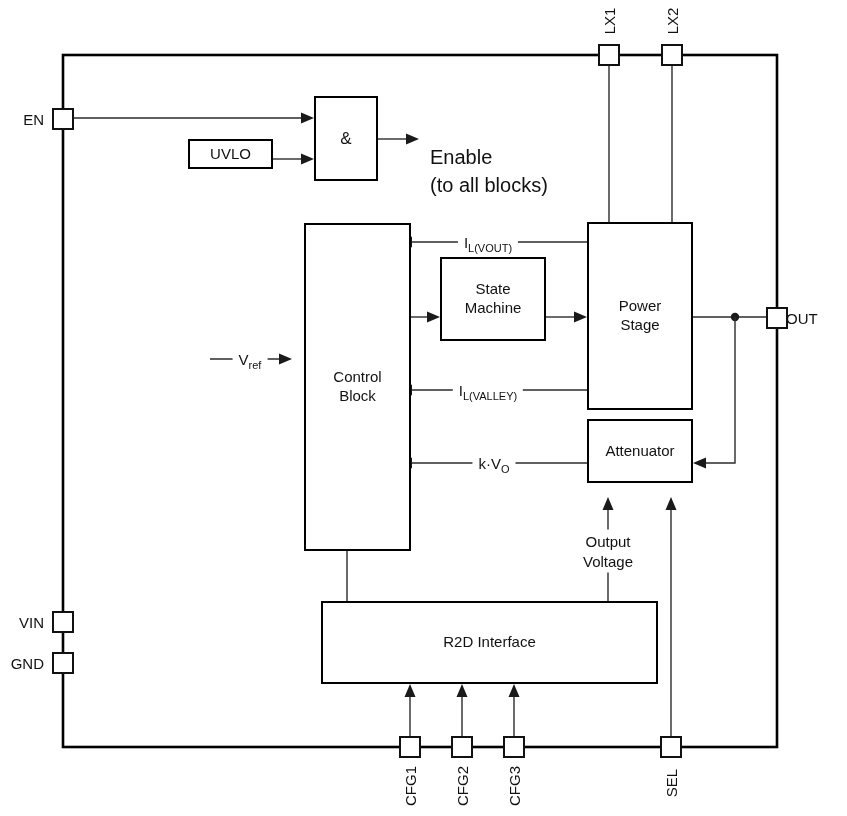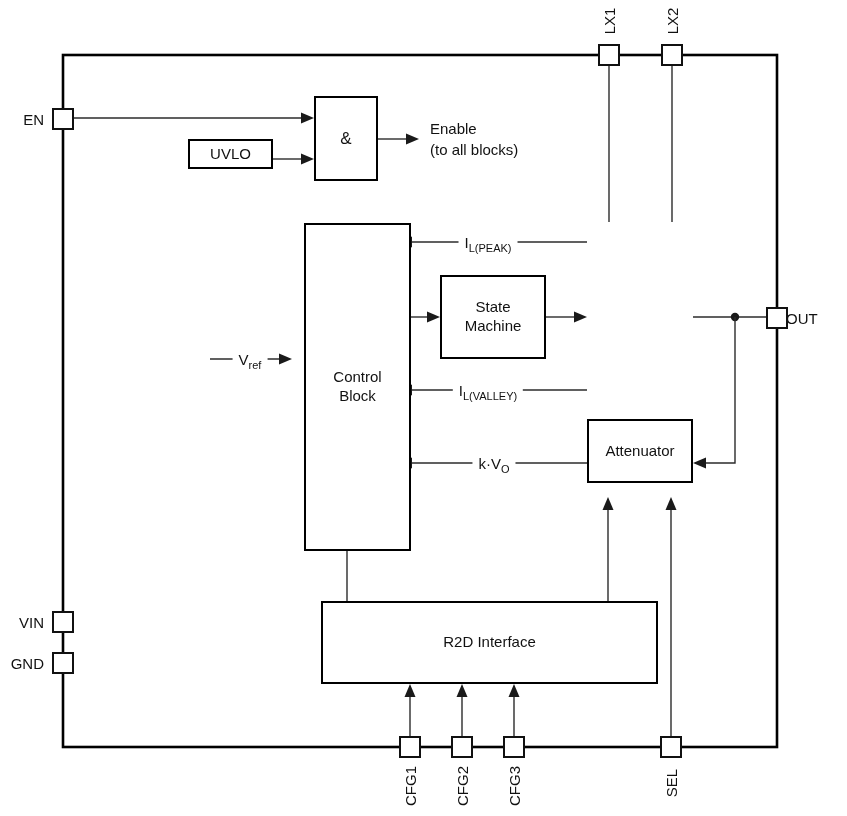--- a/index.html
+++ b/index.html
@@ -42,22 +42,23 @@
   }
 
   .sig-label{
     position:absolute;z-index:2;font-size:15px;white-space:nowrap;
     background:#fff;padding:0 6px;
     transform:translate(-50%,-50%);
     text-align:center;
   }
   .sig-label.multiline{white-space:normal;line-height:1.3;padding:2px 4px;}
   .free-label{
-    position:absolute;z-index:2;font-size:15px;line-height:1.4;
+    position:absolute;z-index:2;font-size:20px;line-height:1.4;
     transform:translateY(-50%);
+    margin-top:32px;
   }
   sub{font-size:11px;line-height:0;}
 </style>
 </head>
 <body>
 
 <div id="stage">
 
   <svg id="wires" width="847" height="816" viewBox="0 0 847 816">
 
@@ -157,24 +158,27 @@
 
   <div class="block" style="left:314px;top:96px;width:64px;height:85px;font-size:17px;">
     <span class="lbl">&amp;</span>
   </div>
 
 
   <div class="block" style="left:304px;top:223px;width:107px;height:328px;">
     <span class="lbl" style="width:64px;">Control Block</span>
   </div>
 
-  <div class="block" style="left:440px;top:275px;width:106px;height:84px;">
+  <div class="block" style="left:440px;top:257px;width:106px;height:84px;">
     <span class="lbl" style="width:68px;">State Machine</span>
   </div>
 
+  <div class="block" style="left:587px;top:222px;width:106px;height:188px;">
+    <span class="lbl" style="width:54px;">Power Stage</span>
+  </div>
 
   <div class="block" style="left:587px;top:419px;width:106px;height:64px;">
     <span class="lbl">Attenuator</span>
   </div>
 
   <div class="block" style="left:293px;top:601px;width:337px;height:83px;margin-left:28px;">
     <span class="lbl">R2D Interface</span>
   </div>
 
   <div class="pin" style="left:52px;top:108px;"></div>
@@ -197,23 +201,24 @@
   <div class="pin-label rot" style="left:410px;top:786px;">CFG1</div>
   <div class="pin-label rot" style="left:462px;top:786px;">CFG2</div>
   <div class="pin-label rot" style="left:514px;top:786px;">CFG3</div>
   <div class="pin-label rot" style="left:671px;top:783px;">SEL</div>
 
   <div class="free-label" style="left:430px;top:139px;">
     <span style="display:block;">Enable</span>
     <span style="display:block;">(to all blocks)</span>
   </div>
 
-  <div class="sig-label" style="left:488px;top:242px;"><span>I</span><sub>L(PEAK)</sub></div>
+  <div class="sig-label" style="left:488px;top:242px;"><span>I</span><sub>L(VOUT)</sub></div>
 
   <div class="sig-label" style="left:488px;top:390px;"><span>I</span><sub>L(VALLEY)</sub></div>
 
   <div class="sig-label" style="left:494px;top:463px;"><span>k·V</span><sub>O</sub></div>
 
   <div class="sig-label" style="left:250px;top:359px;"><span>V</span><sub>ref</sub></div>
 
 
+  <div class="sig-label multiline" style="left:608px;top:551px;width:66px;">Output Voltage</div>
 
 </div>
 
 </body></html>

